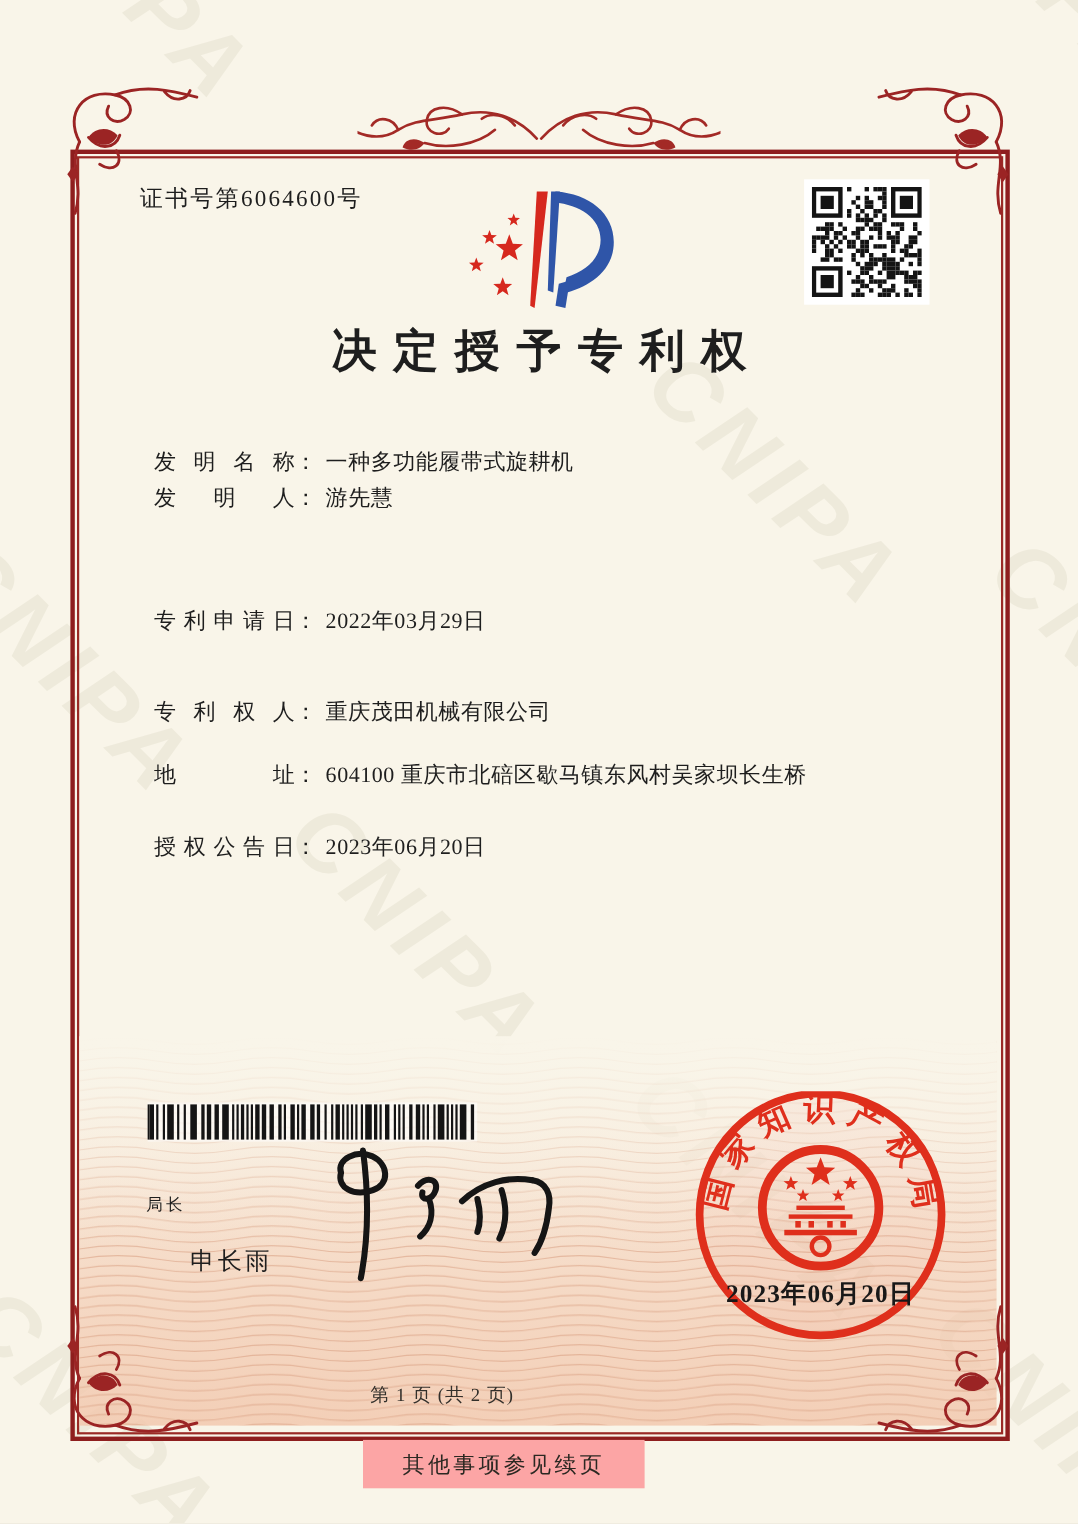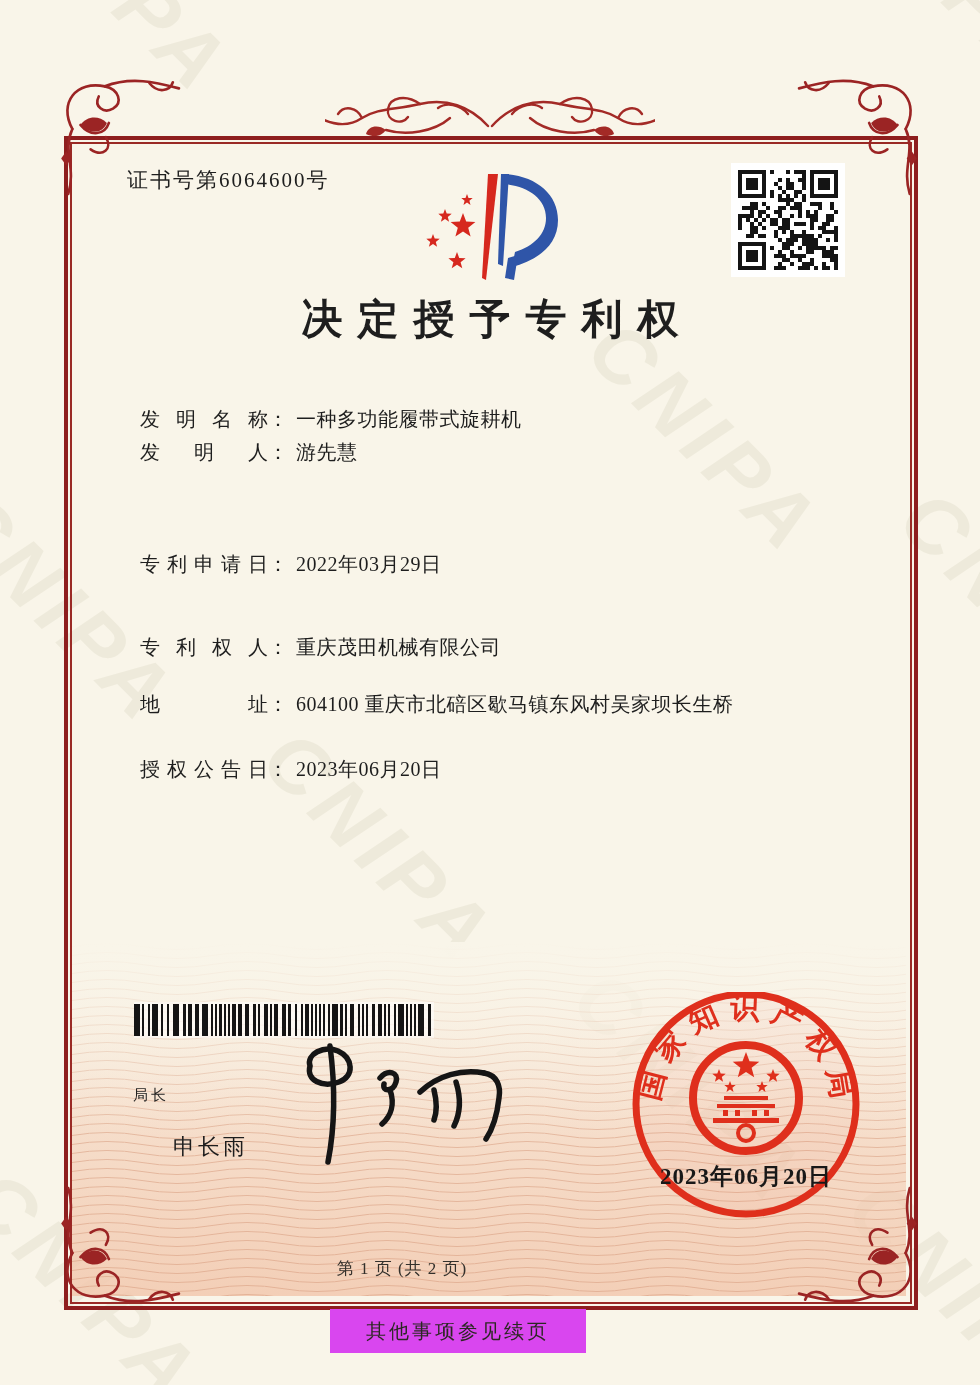--- a/index.html
+++ b/index.html
@@ -37,21 +37,21 @@
   .body-text p{margin:0 0 9px 0;text-indent:58px;}
   .barcode{position:absolute;left:134px;top:1002px;z-index:3;}
   .director-title{position:absolute;left:133px;top:1086px;font-family:"Liberation Sans","DejaVu Sans",sans-serif;
                   font-size:15px;letter-spacing:3px;z-index:3;}
   .director-name{position:absolute;left:140px;top:1132px;font-family:"Liberation Sans","DejaVu Sans",sans-serif;
                  font-size:22px;letter-spacing:3px;z-index:3;margin-left:33px;}
   .signature{position:absolute;left:252px;top:1032px;z-index:3;}
   .seal{position:absolute;left:626px;top:992px;z-index:4;}
   .page-number{position:absolute;left:0;top:1257px;width:804px;text-align:center;font-size:17px;
                letter-spacing:1px;z-index:3;color:#33302b;}
-  .note-box{position:absolute;left:330px;top:1309px;width:256px;height:44px;background:#d946ef;
+  .note-box{position:absolute;left:330px;top:1309px;width:256px;height:44px;background:#fca5a5;
             display:flex;align-items:center;justify-content:center;z-index:3;}
   .note-text{font-size:20px;letter-spacing:3px;color:#2b2822;}
 </style>
 </head>
 <body>
 
 <div class="page">
 
   <div class="wm" style="left:-30px;top:-70px">CNIPA</div>
   <div class="wm" style="left:800px;top:-80px">CNIPA</div>

